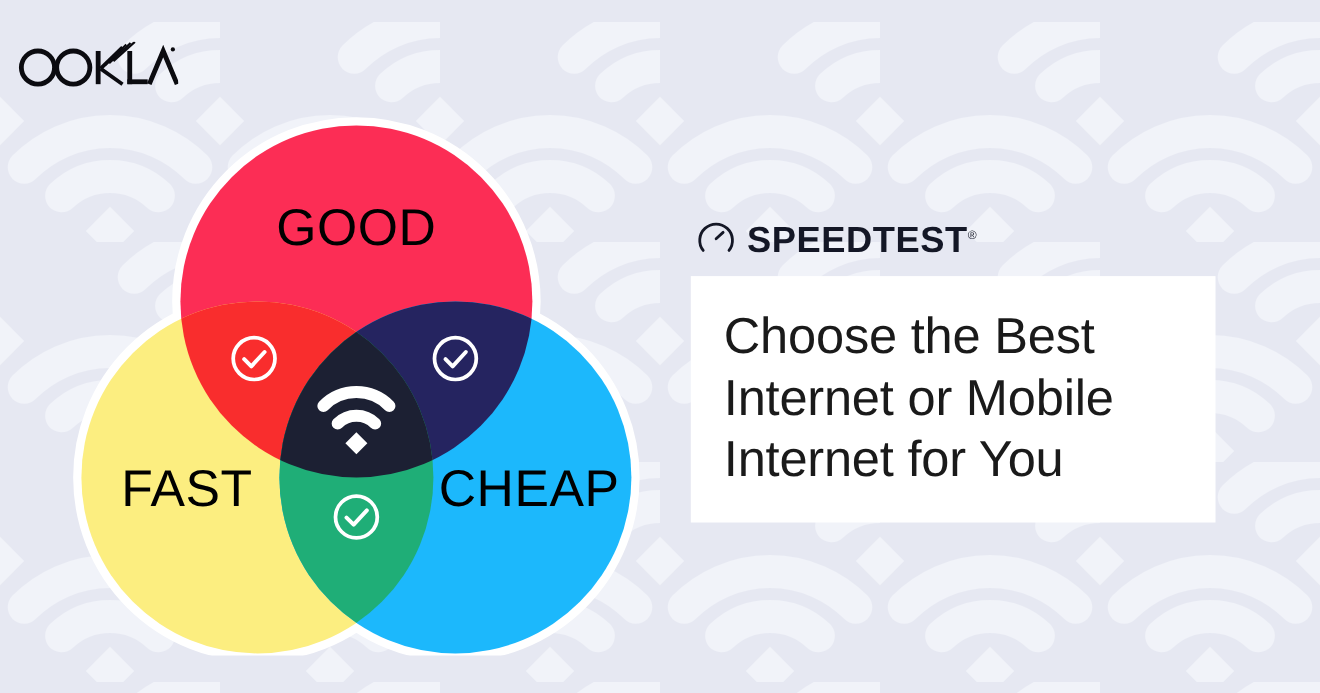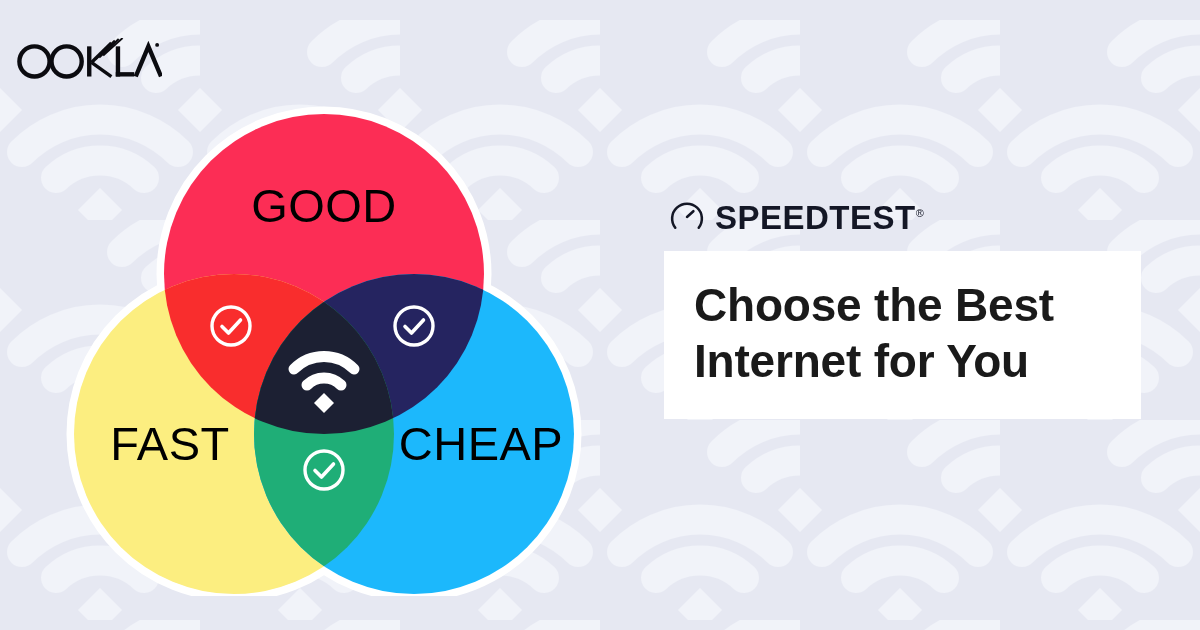--- a/index.html
+++ b/index.html
@@ -41,21 +41,21 @@
   .venn-label {
     font-family:"Liberation Sans Narrow","Liberation Sans", sans-serif;
     font-size:47px;
     font-weight:400;
     fill:#000000;
     letter-spacing:0.5px;
   }
   
   #right-col {
     position:absolute;
-    left:664px; top:175px;
+    left:628px; top:175px;
     width:480px;
     z-index:5;
   }
   #speedtest-logo-row {
     display:flex;
     align-items:center;
     height:44px;
     margin-bottom:12px;
     padding-left:6px;
   }
@@ -76,21 +76,21 @@
     letter-spacing:0;
     color:#141726;
   }
   #headline-card {
     background:#ffffff;
     width:477px;
     padding:26px 30px 30px 30px;
   }
   #headline {
     font-family:"Liberation Sans", sans-serif;
-    font-weight:700;
+    font-weight:400;
     font-size:46px;
     line-height:1.22;
     color:#1a1a1a;
     letter-spacing:-0.2px;
   }
   #headline .hl-line { display:block; white-space:nowrap; }
 </style>
 </head>
 <body>
 
@@ -233,18 +233,19 @@
         <path d="M20 20 L27.5 13.2" fill="none" stroke="#141726" stroke-width="3" stroke-linecap="round"></path>
       </svg>
       <div id="speedtest-wordmark">
         <span>SPEEDTEST</span><span id="speedtest-reg">®</span>
       </div>
     </div>
 
     <div id="headline-card">
       <h1 id="headline">
         <span class="hl-line">Choose the Best</span>
+        <span class="hl-line">Internet or Mobile</span>
         <span class="hl-line">Internet for You</span>
       </h1>
     </div>
 
   </div>
 </div>
 
 </body></html>

